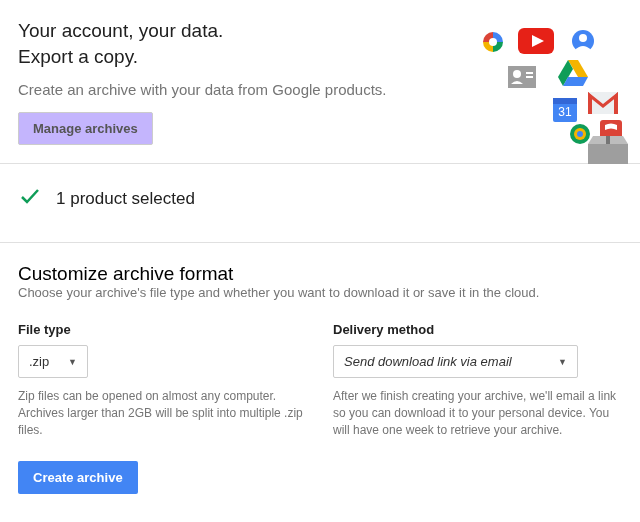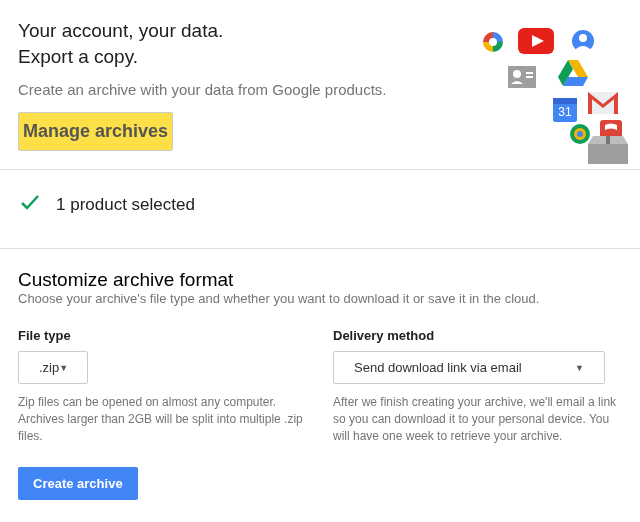--- a/index.html
+++ b/index.html
@@ -27,25 +27,25 @@
       line-height: 1.35;
     }
     .subtitle {
       margin-top: 12px;
       font-size: 15px;
       color: #757575;
     }
     .btn-outline {
       margin-top: 14px;
       display: inline-block;
-      padding: 8px 4px;
-      font-size: 18px;
+      padding: 8px 14px;
+      font-size: 13px;
       font-weight: bold;
       color: #555;
-      background: #fde047;
+      background: #c4b5fd;
       border: 1px solid #ccc;
       border-radius: 2px;
       cursor: pointer;
     }
     .divider {
       border: none;
       border-top: 1px solid #e0e0e0;
       margin: 0;
     }
     .selected-section {
@@ -92,28 +92,28 @@
       color: #212121;
       margin-bottom: 8px;
       display: block;
     }
     .select-box {
       display: flex;
       align-items: center;
       justify-content: space-between;
       border: 1px solid #ccc;
       border-radius: 2px;
-      padding: 8px 20px;
+      padding: 8px 10px;
       font-size: 13px;
       color: #333;
       cursor: pointer;
       background: #fff;
     }
     .select-box.small { width: 70px; }
-    .select-box.wide { width: 272px; }
+    .select-box.wide { width: 245px; font-style: italic; }
     .caret {
       font-size: 9px;
       color: #555;
     }
     .help-text {
       margin-top: 10px;
       font-size: 12px;
       color: #757575;
       line-height: 1.4;
     }

